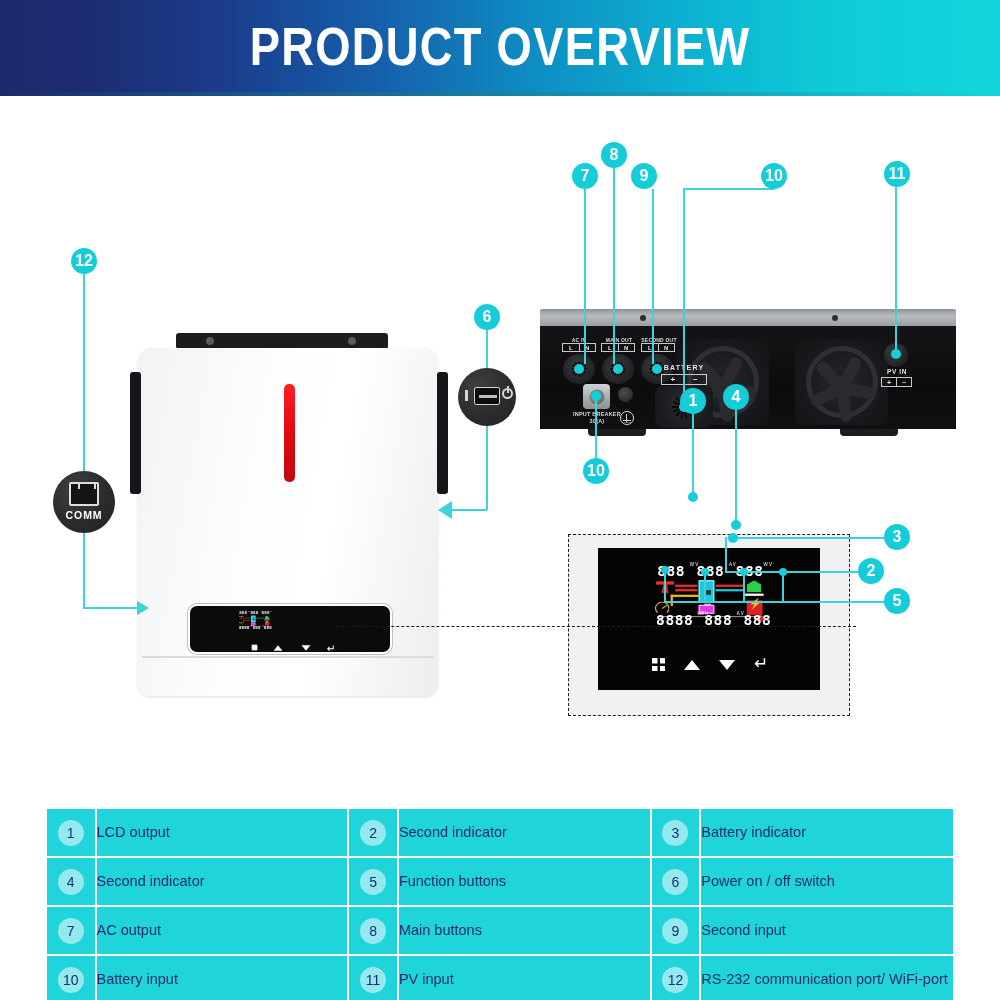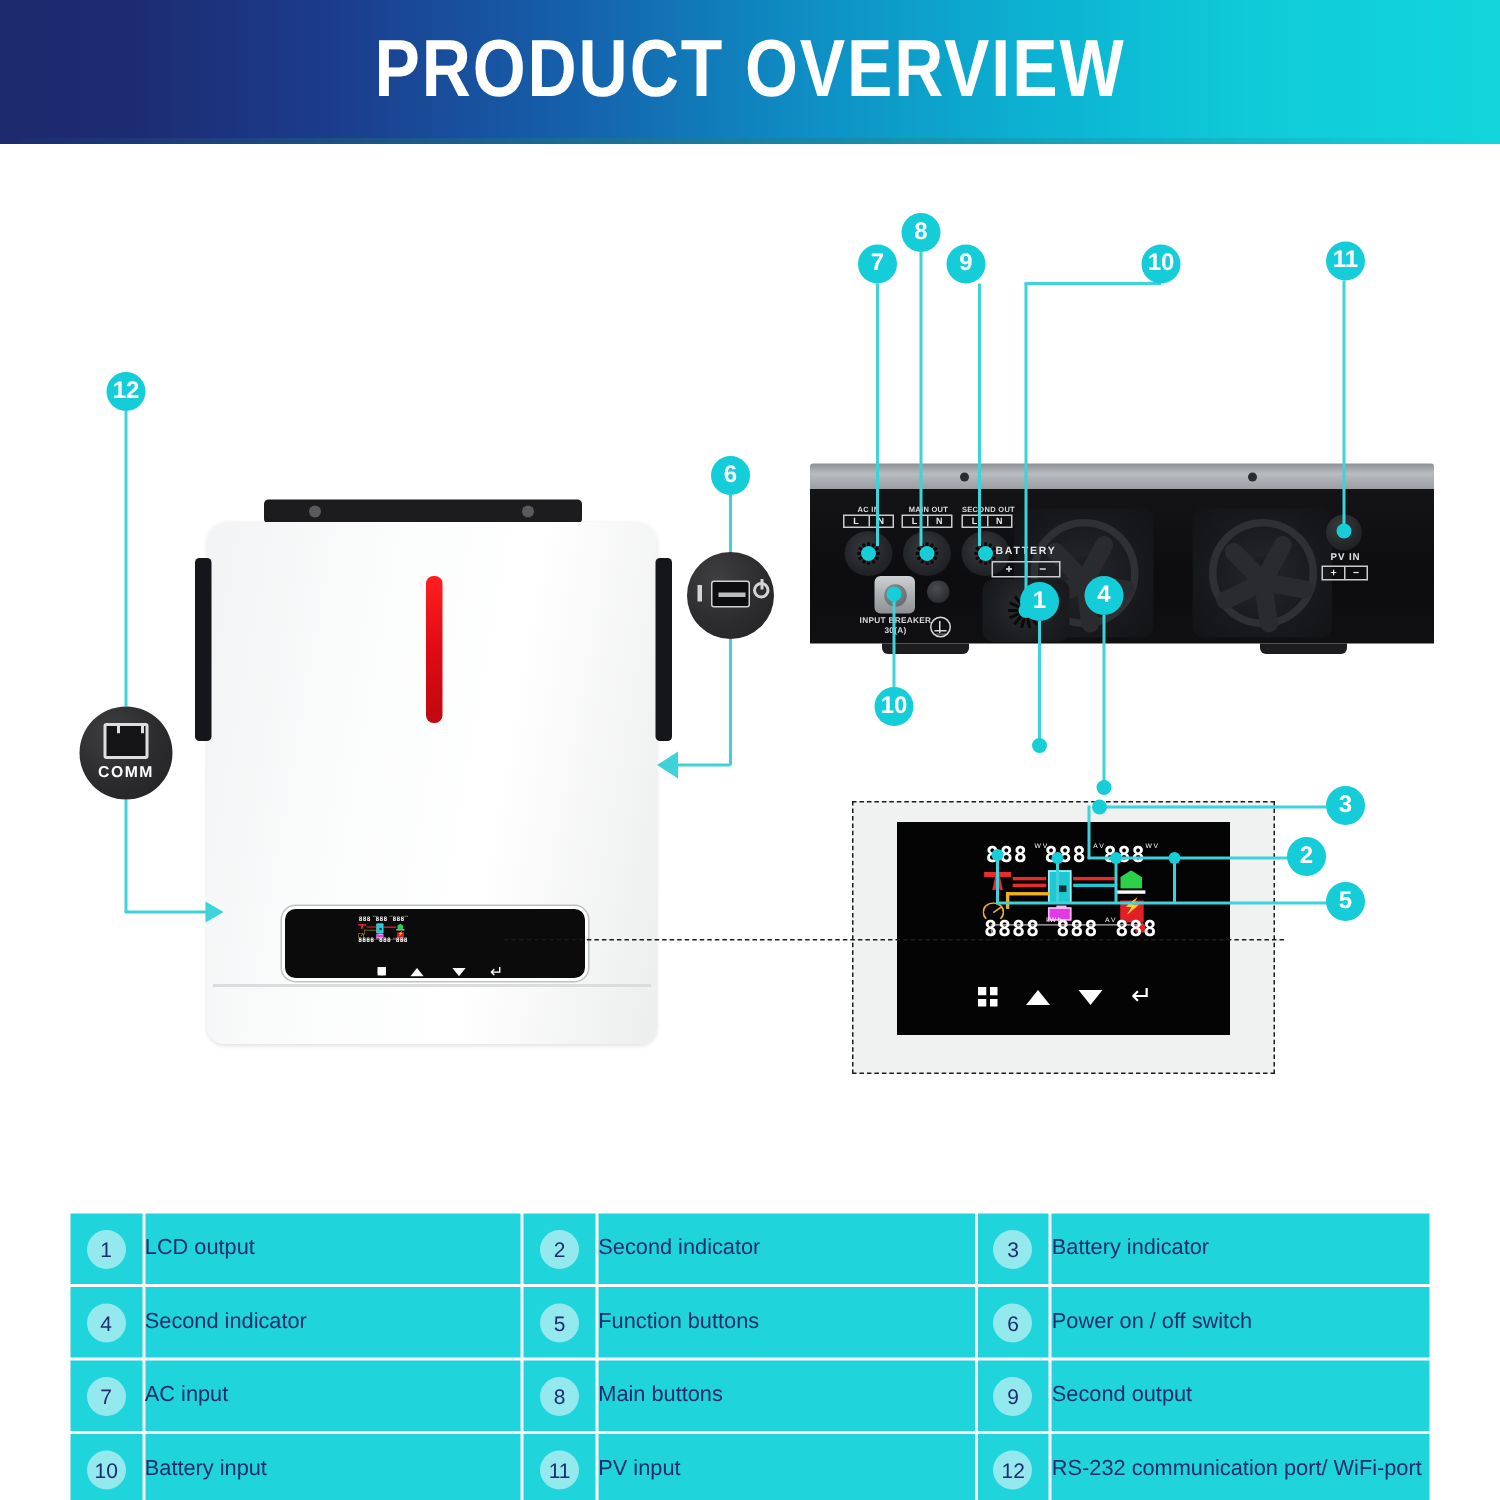--- a/index.html
+++ b/index.html
@@ -773,25 +773,25 @@
       <tr>
         <td class="numcell"><span class="circ">4</span></td>
         <td class="txtcell">Second indicator</td>
         <td class="numcell"><span class="circ">5</span></td>
         <td class="txtcell">Function buttons</td>
         <td class="numcell"><span class="circ">6</span></td>
         <td class="txtcell">Power on / off switch</td>
       </tr>
       <tr>
         <td class="numcell"><span class="circ">7</span></td>
-        <td class="txtcell">AC input</td>
+        <td class="txtcell">AC output</td>
         <td class="numcell"><span class="circ">8</span></td>
         <td class="txtcell">Main buttons</td>
         <td class="numcell"><span class="circ">9</span></td>
-        <td class="txtcell">Second output</td>
+        <td class="txtcell">Second input</td>
       </tr>
       <tr>
         <td class="numcell"><span class="circ">10</span></td>
         <td class="txtcell">Battery input</td>
         <td class="numcell"><span class="circ">11</span></td>
         <td class="txtcell">PV input</td>
         <td class="numcell"><span class="circ">12</span></td>
         <td class="txtcell">RS-232 communication port/ WiFi-port</td>
       </tr>
 

